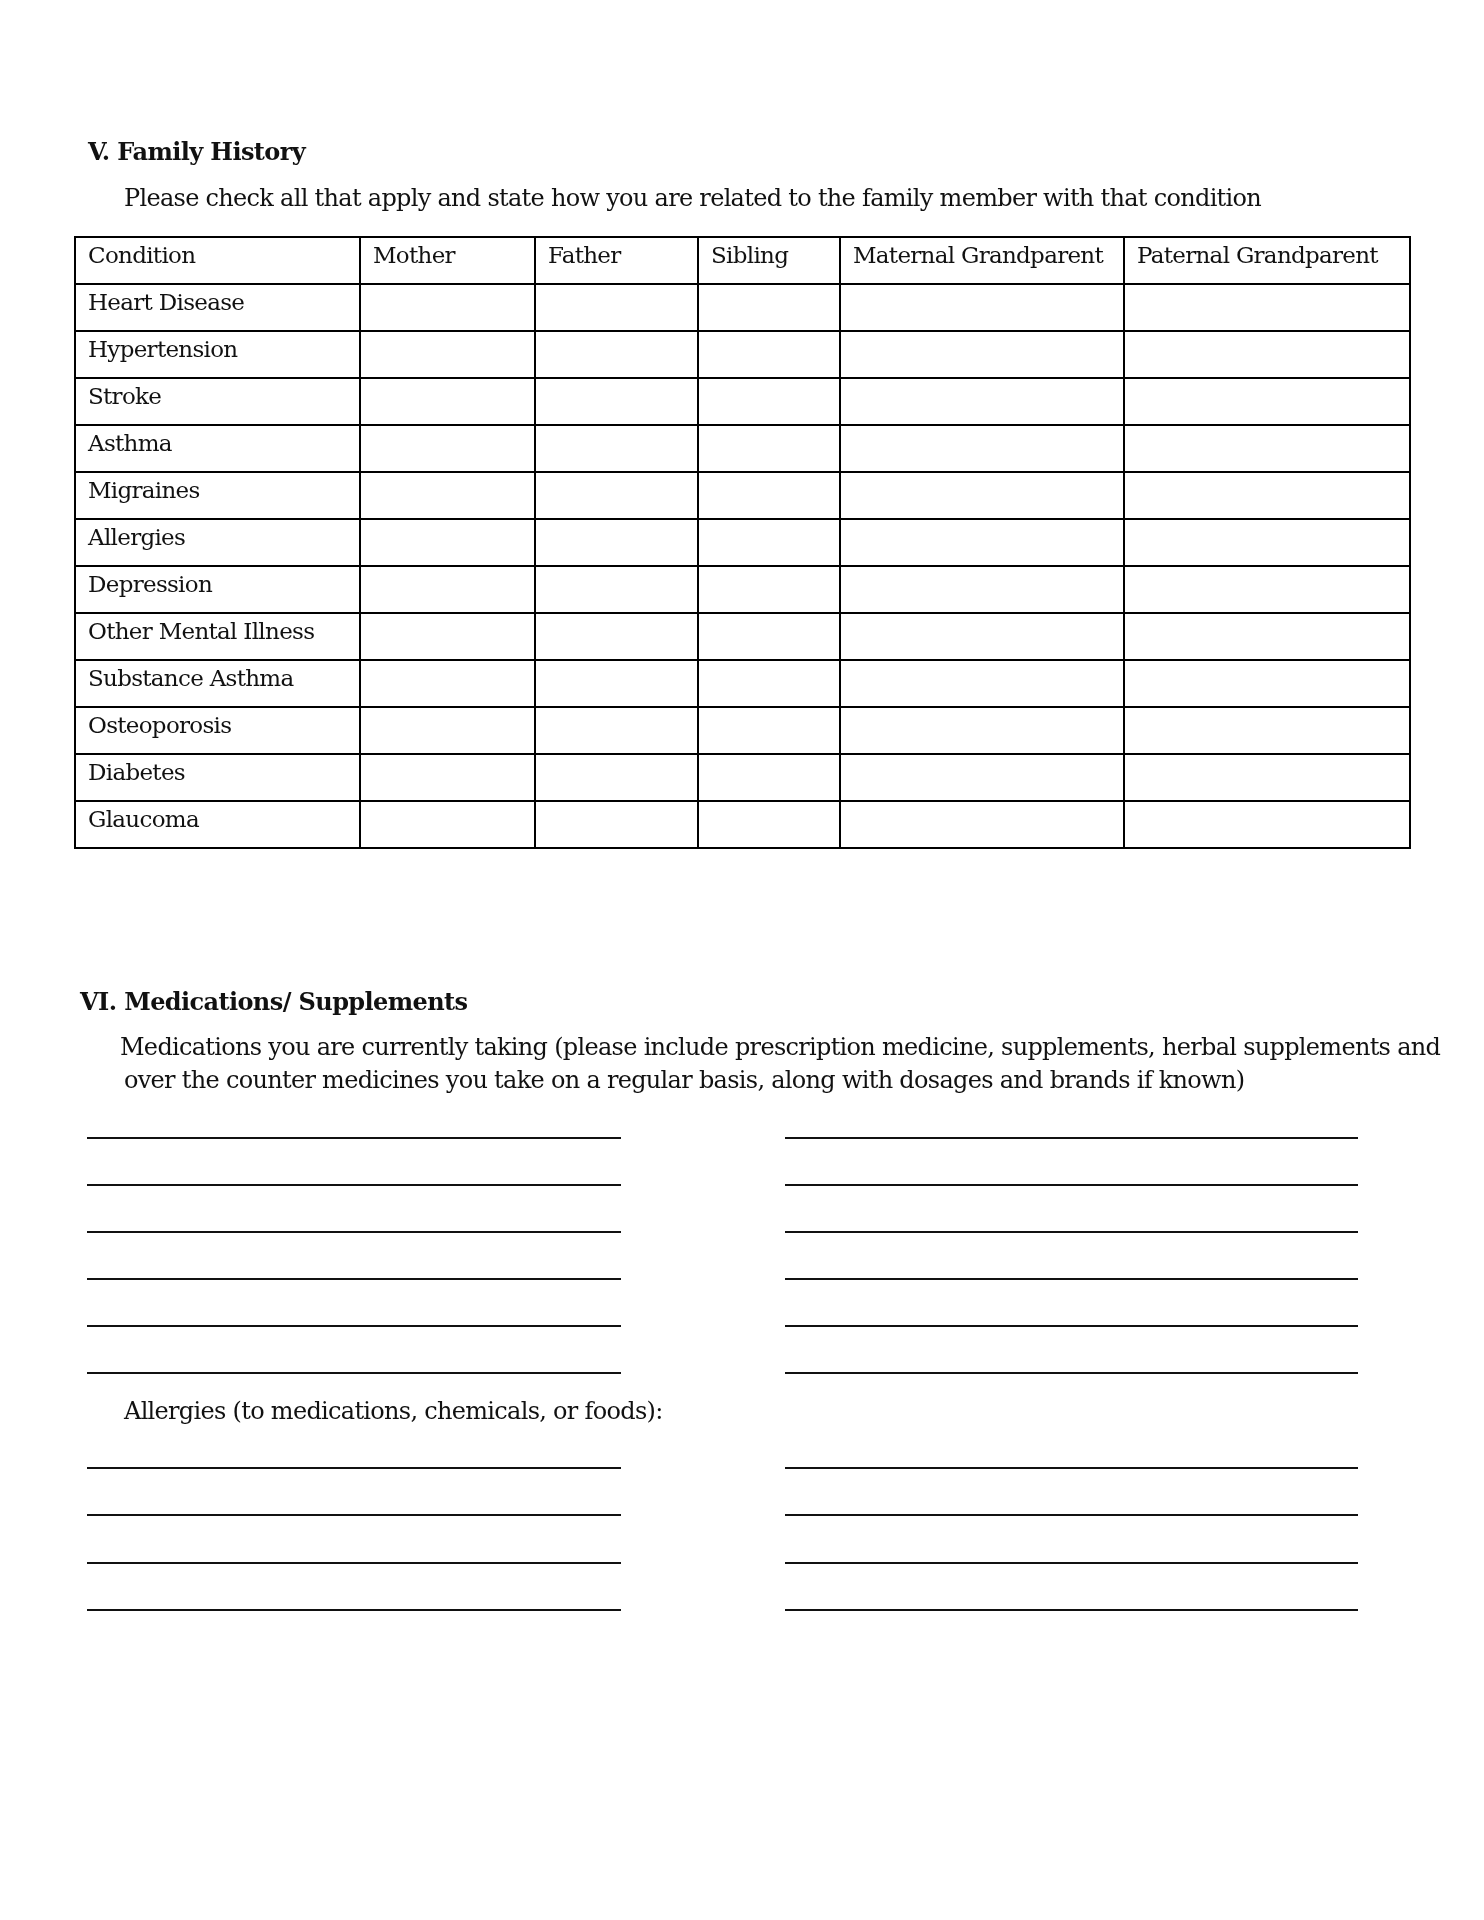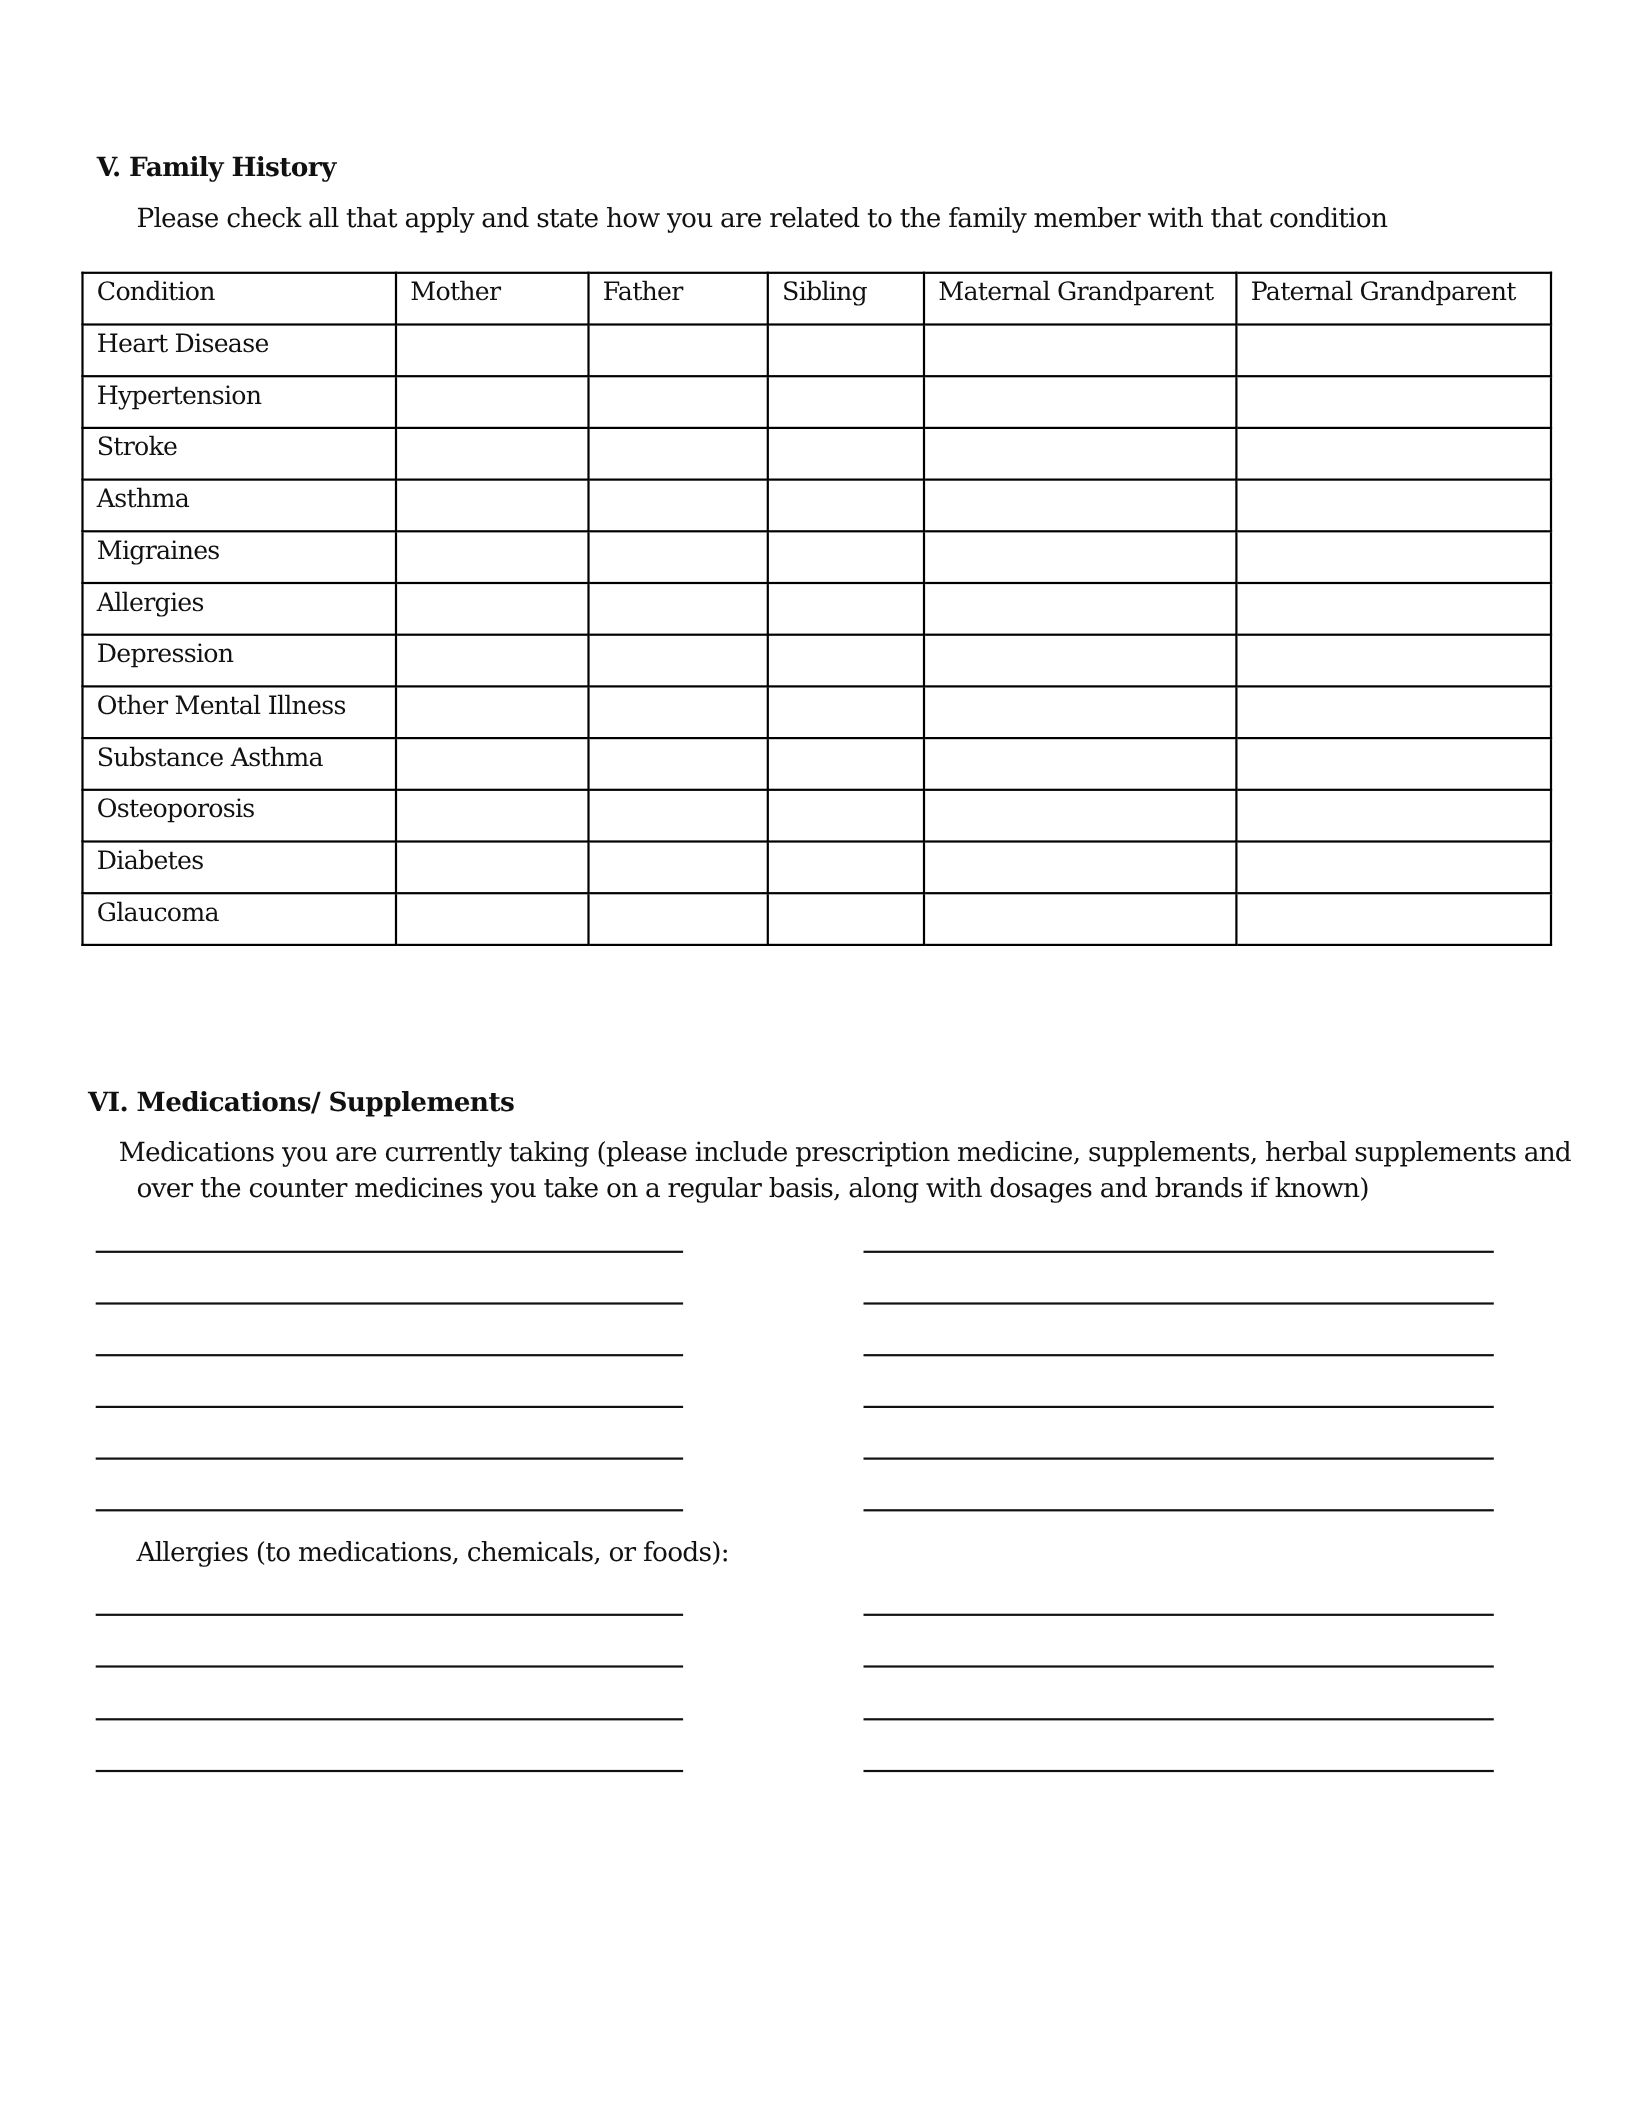--- a/index.html
+++ b/index.html
@@ -1,21 +1,21 @@
 <!DOCTYPE html>
 <html><head>
 <meta charset="utf-8">
 <style>
   html, body { margin:0; padding:0; background:#ffffff; }
   body { width:1484px; height:1920px; position:relative; overflow:hidden;
          font-family:"DejaVu Serif", "Liberation Serif", serif; color:#111; }
   .abs { position:absolute; }
   .heading { font-weight:bold; font-size:24px; line-height:24px; letter-spacing:-0.6px; white-space:nowrap; }
   .para { font-size:24px; line-height:33px; letter-spacing:-0.7px; white-space:nowrap;margin-left:36px; }
-  table.fh { position:absolute; left:74px; top:247px; width:1335px; border-collapse:collapse; table-layout:fixed;padding-left:44px; }
+  table.fh { position:absolute; left:74px; top:236px; width:1335px; border-collapse:collapse; table-layout:fixed;padding-left:44px; }
   table.fh td, table.fh th { border:2px solid #000; height:45px; padding:0 0 0 12px; vertical-align:top;
          font-weight:normal; text-align:left; font-size:23px; line-height:34px; letter-spacing:-0.7px; white-space:nowrap; overflow:hidden; }
   .uline { position:absolute; height:0; border-top:2px solid #111; }
 </style>
 </head>
 <body>
 
 <div class="abs heading" style="left:88px; top:140px;">V. Family History</div>
 <div class="abs para" style="left:88px; top:182px;">Please check all that apply and state how you are related to the family member with that condition</div>
 
@@ -132,21 +132,21 @@
         <td></td>
         <td></td>
         <td></td>
         <td></td>
         <td></td>
       </tr>
     </tbody>
 </table>
 
 <div class="abs heading" style="left:80px; top:990px;">VI. Medications/ Supplements</div>
-<div class="abs para" style="left:72px; top:1031px;">Medications you are currently taking (please include prescription medicine, supplements, herbal supplements and</div>
+<div class="abs para" style="left:84px; top:1031px;">Medications you are currently taking (please include prescription medicine, supplements, herbal supplements and</div>
 <div class="abs para" style="left:88px; top:1064px;">over the counter medicines you take on a regular basis, along with dosages and brands if known)</div>
 
 <div id="med-lines">
     <div class="uline" style="left: 87px; width: 534px; top: 1137px;"></div>
     <div class="uline" style="left: 785px; width: 573px; top: 1137px;"></div>
     <div class="uline" style="left: 87px; width: 534px; top: 1184px;"></div>
     <div class="uline" style="left: 785px; width: 573px; top: 1184px;"></div>
     <div class="uline" style="left: 87px; width: 534px; top: 1231px;"></div>
     <div class="uline" style="left: 785px; width: 573px; top: 1231px;"></div>
     <div class="uline" style="left: 87px; width: 534px; top: 1278px;"></div>

